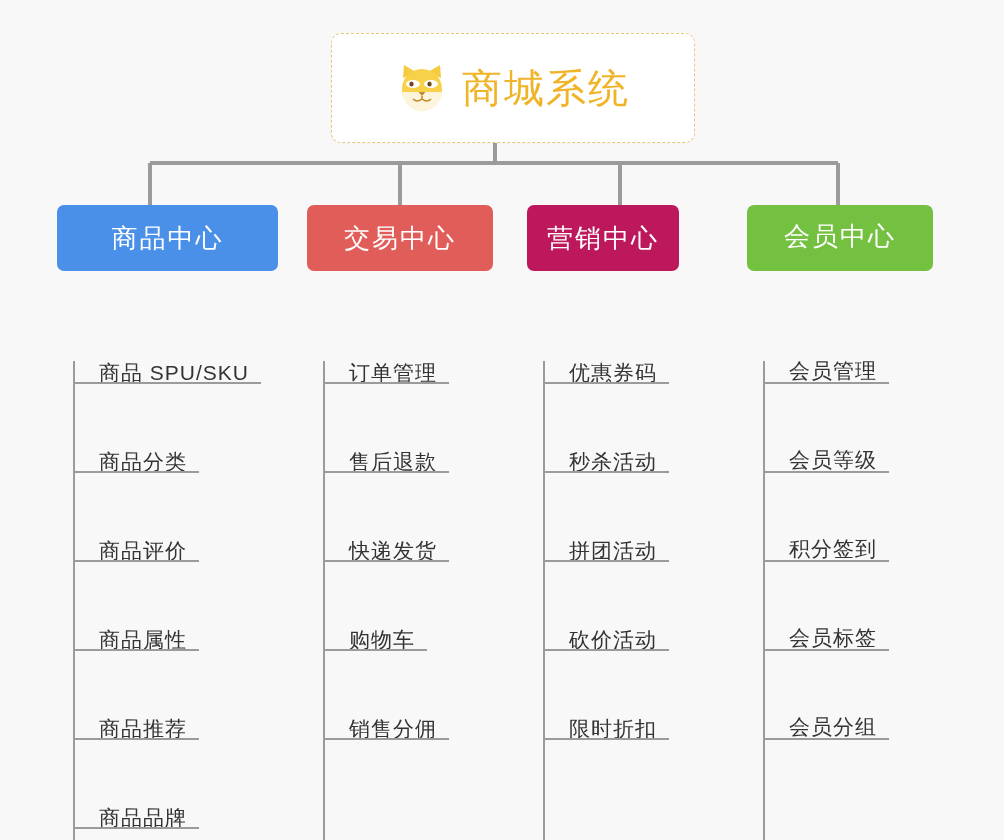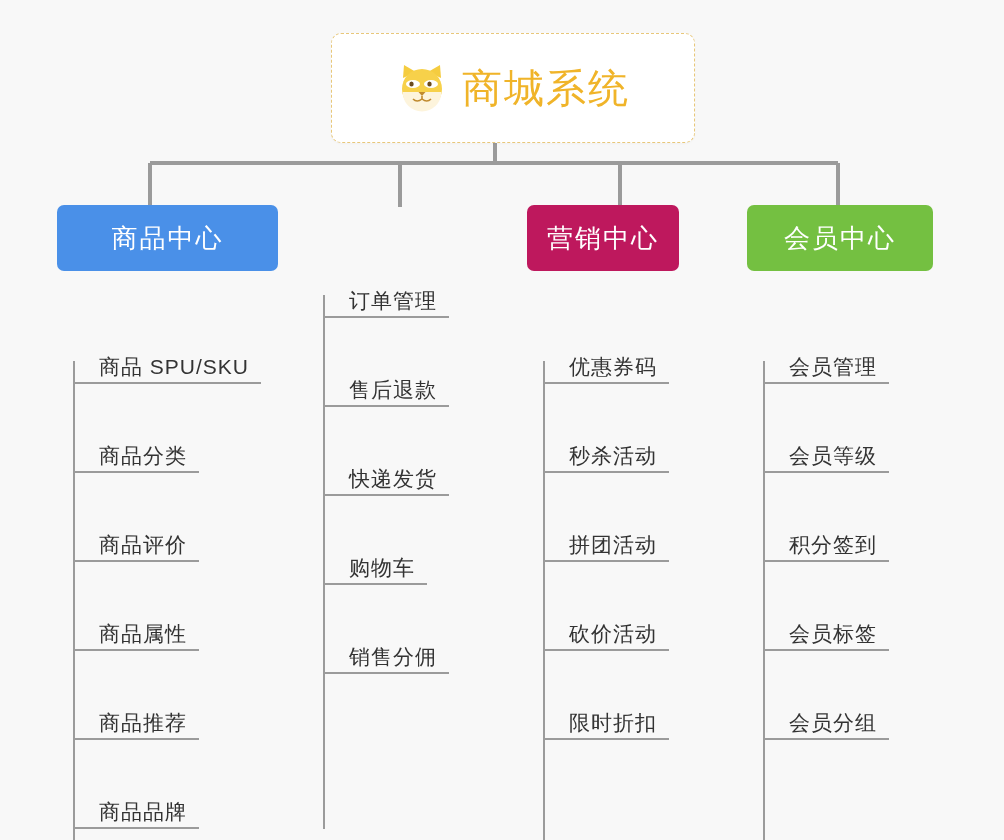--- a/index.html
+++ b/index.html
@@ -79,21 +79,20 @@
     padding-left: 16px;
   }
 
   .item {
     position: relative;
     height: 89px;
     display: flex;
     align-items: flex-end;
     justify-content: flex-start;
     padding-left: 26px;
-    padding-bottom: 6px;
   }
 
   .item-label {
     font-size: 21px;
     color: #333333;
     letter-spacing: 1px;
     line-height: 1.1;
     white-space: nowrap;
   }
 
@@ -102,21 +101,21 @@
     left: 0;
     bottom: 0;
     height: 2px;
     background: #9b9b9b;
   }
 
   
   #col-0 { left: 57px;  width: 250px; }
   #col-1 { left: 307px; width: 220px; }
   #col-2 { left: 527px; width: 220px; }
-  #col-3 { left: 747px; width: 220px; }
+  #col-3 { left: 747px; width: 220px; font-family: Liberation Mono, monospace; }
 
   #col-0 .category-box { width: 221px; background: #4a90e8; }
   #col-1 .category-box { width: 186px; background: #e15d5a; }
   #col-2 .category-box { width: 152px; background: #be185d; }
   #col-3 .category-box { width: 186px; background: #74c041; }
 
   
   .column-stem {
     position: absolute;
     left: 16px;
@@ -193,20 +192,23 @@
         <span class="item-underline" style="width: 126px;"></span>
       </div>
       <div class="item">
         <span class="item-label">商品品牌</span>
         <span class="item-underline" style="width: 126px;"></span>
       </div>
     </div>
   </div>
 
   <div class="category-column" id="col-1">
+    <div class="category-box">
+      <span>交易中心</span>
+    </div>
     <div class="category-items">
       <div class="column-stem" style="height: 534px;"></div>
       <div class="item">
         <span class="item-label">订单管理</span>
         <span class="item-underline" style="width: 126px;"></span>
       </div>
       <div class="item">
         <span class="item-label">售后退款</span>
         <span class="item-underline" style="width: 126px;"></span>
       </div>

